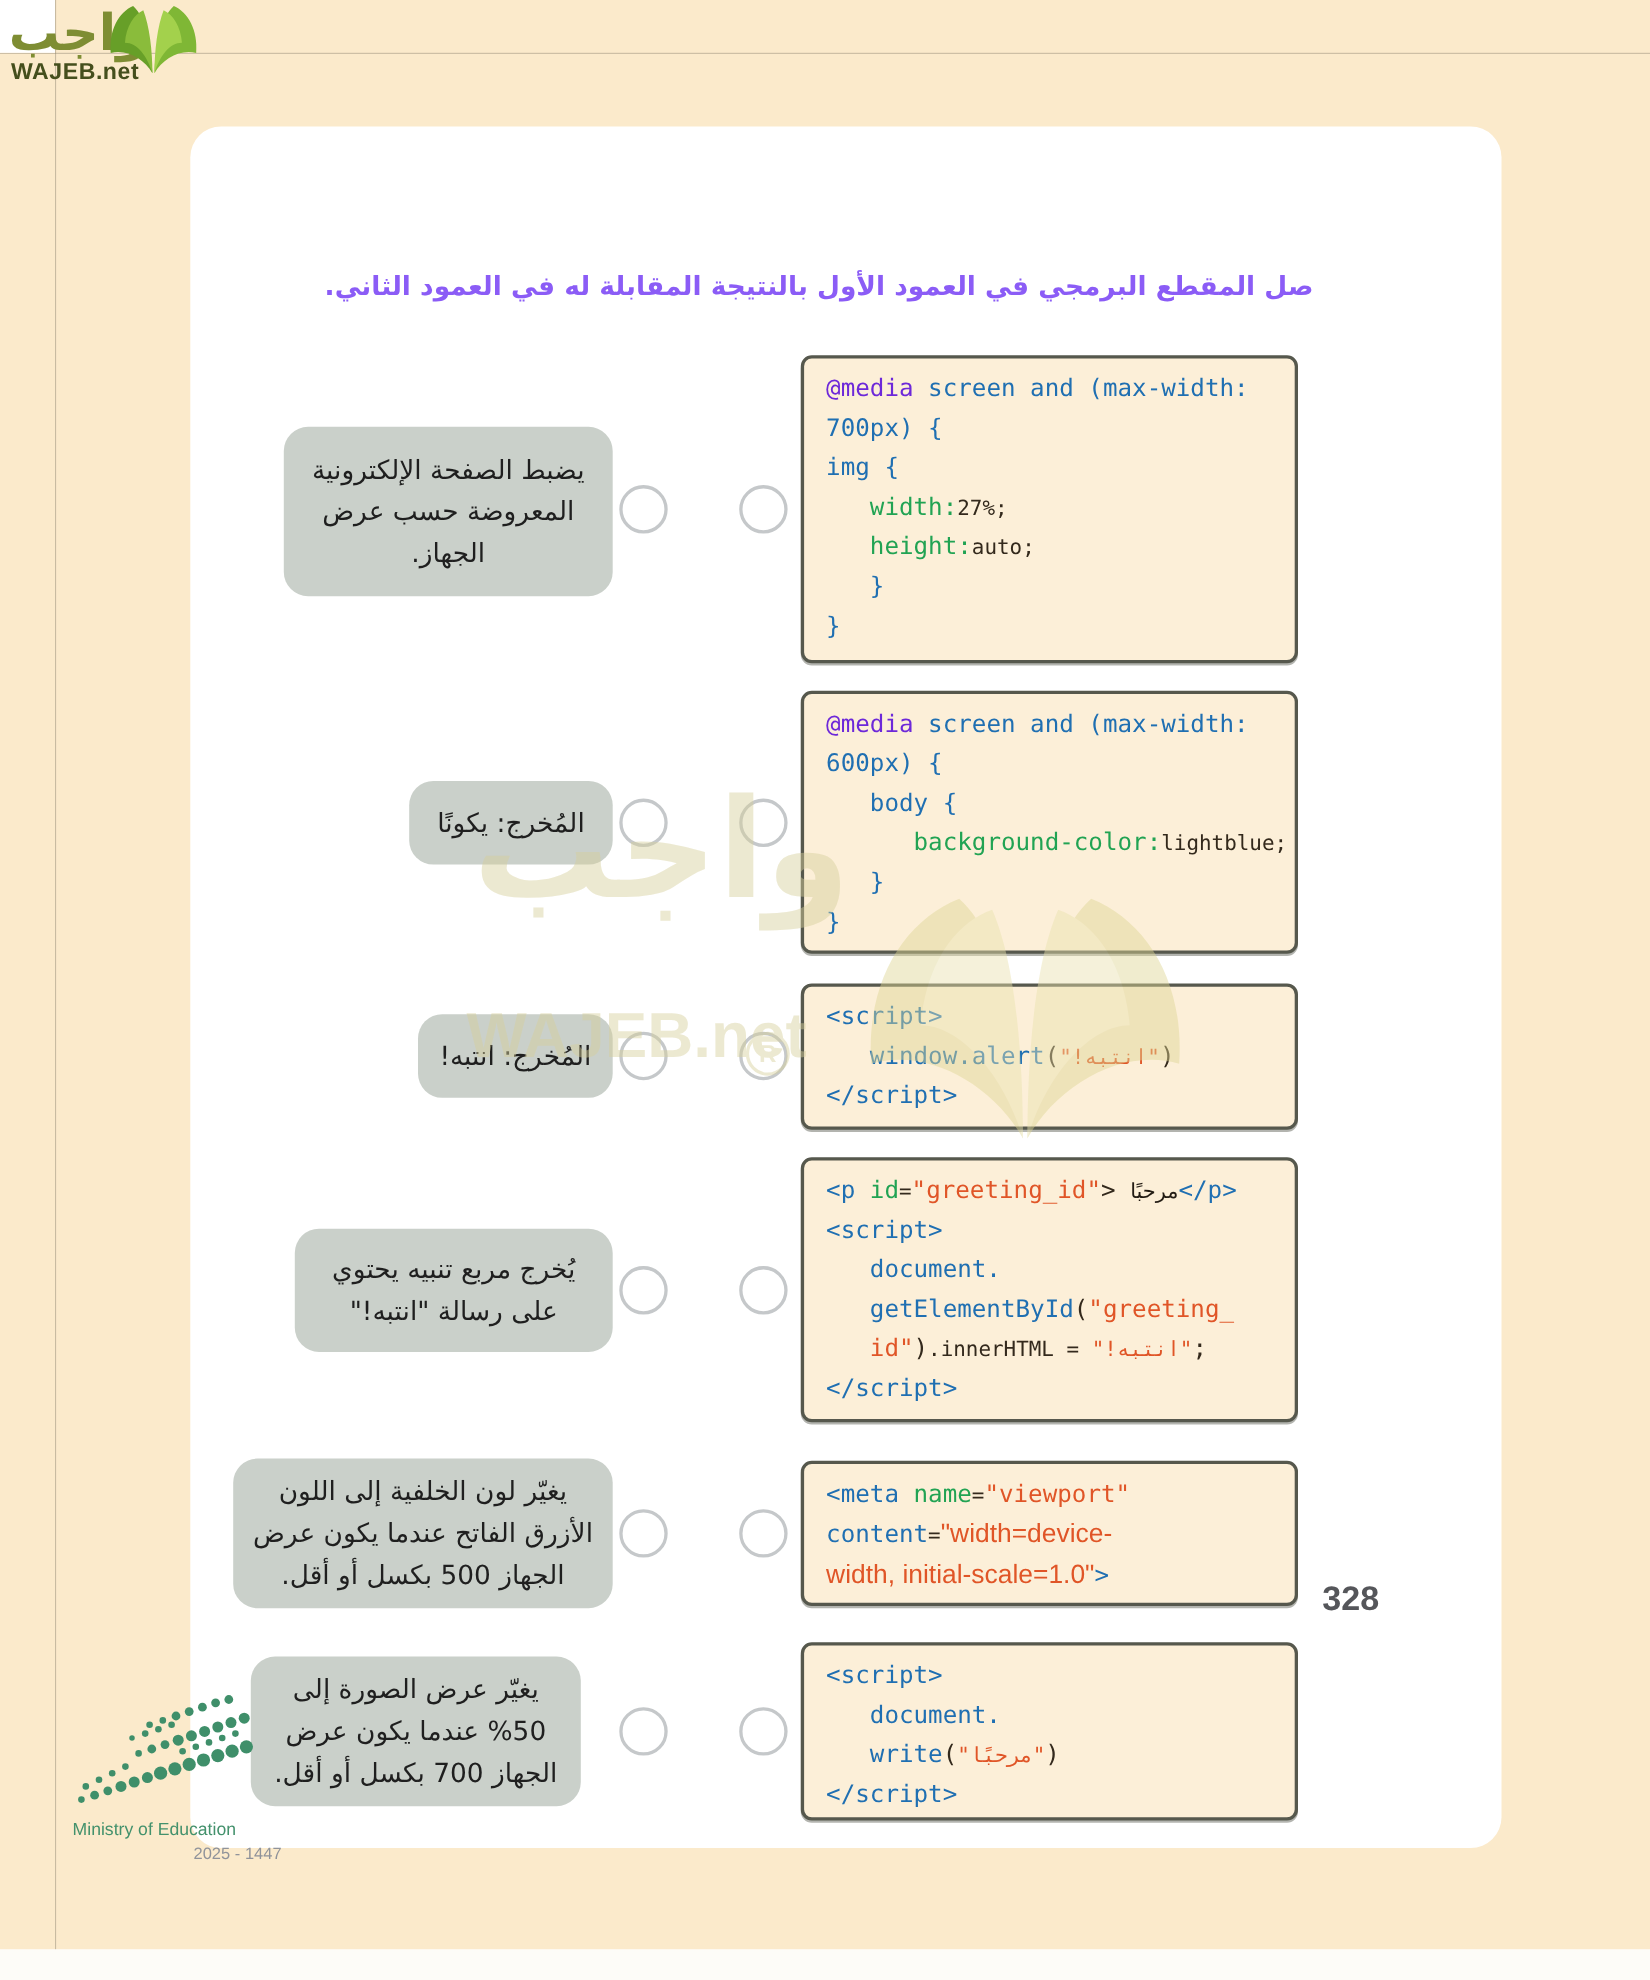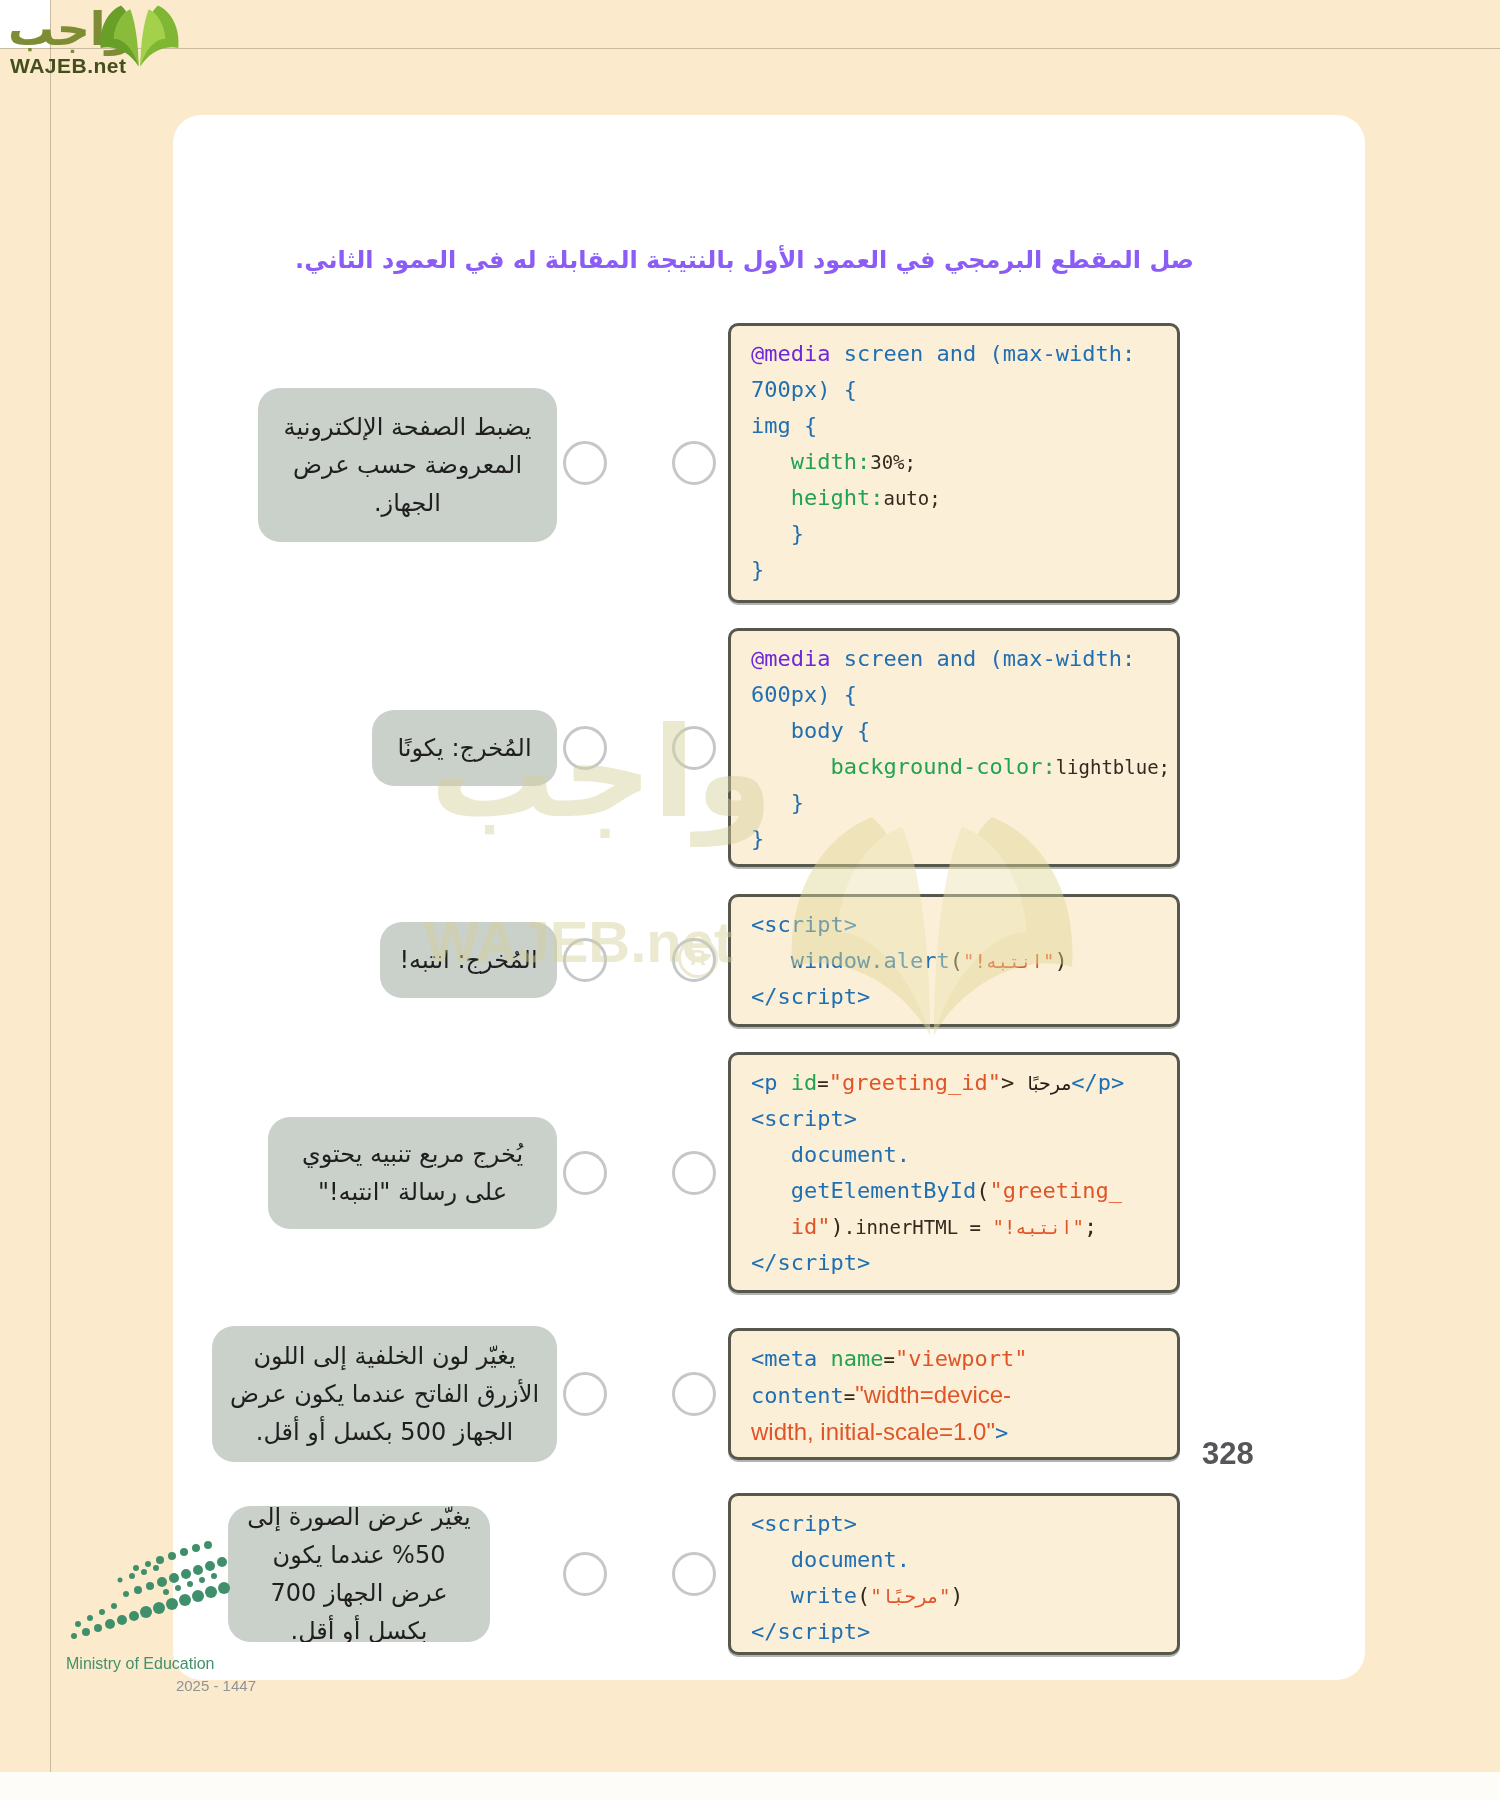--- a/index.html
+++ b/index.html
@@ -17,21 +17,21 @@
   .subtitle{position:absolute;right:306px;top:246px;font-size:24px;font-weight:600;color:#8b5cf6;direction:rtl;}
   
   .gbox{position:absolute;background:#cad0ca;border-radius:22px;display:flex;align-items:center;justify-content:center;
         text-align:center;overflow:hidden;}
   .gtext{direction:rtl;font-size:24px;line-height:38px;color:#1f1f1f;font-weight:500;padding:6px 14px;}
   .g1{left:258px;top:388px;width:299px;height:154px;}
   .g2{left:372px;top:710px;width:185px;height:76px;}
   .g3{left:380px;top:922px;width:177px;height:76px;}
   .g4{left:268px;top:1117px;width:289px;height:112px;}
   .g5{left:212px;top:1326px;width:345px;height:136px;}
-  .g6{left:228px;top:1506px;width:262px;height:136px;}
+  .g6{left:228px;top:1506px;width:300px;height:136px;}
   
   .circle{position:absolute;width:38px;height:38px;border:3px solid #c5c8ca;border-radius:50%;background:#fff;}
   .cl1{left:563px;top:441px;} .cr1{left:672px;top:441px;}
   .cl2{left:563px;top:726px;} .cr2{left:672px;top:726px;}
   .cl3{left:563px;top:938px;} .cr3{left:672px;top:938px;}
   .cl4{left:563px;top:1151px;} .cr4{left:672px;top:1151px;}
   .cl5{left:563px;top:1372px;} .cr5{left:672px;top:1372px;}
   .cl6{left:563px;top:1552px;} .cr6{left:672px;top:1552px;}
   
   .cbox{position:absolute;left:728px;width:452px;background:#fcefd8;border:3px solid #56584d;border-radius:10px;
@@ -98,21 +98,21 @@
   <div id="rows">
       <div class="gbox g1">
         <div class="gtext" dir="rtl">يضبط الصفحة الإلكترونية المعروضة حسب عرض الجهاز.</div>
       </div>
       <div class="circle cl1"></div>
       <div class="circle cr1"></div>
       <div class="cbox c1">
         <div class="cline"><span class="sg-at">@media</span><span class="sg-kw"> screen and (max-width:</span></div>
         <div class="cline"><span class="sg-kw">700px) {</span></div>
         <div class="cline"><span class="sg-kw">img {</span></div>
-        <div class="cline"><span class="sg-kw">   </span><span class="sg-prop">width:</span><span class="sg-pl">30%;</span></div>
+        <div class="cline"><span class="sg-kw">   </span><span class="sg-prop">width:</span><span class="sg-pl">27%;</span></div>
         <div class="cline"><span class="sg-kw">   </span><span class="sg-prop">height:</span><span class="sg-pl">auto;</span></div>
         <div class="cline"><span class="sg-kw">   }</span></div>
         <div class="cline"><span class="sg-kw">}</span></div>
       </div>
       <div class="gbox g2">
         <div class="gtext" dir="rtl">المُخرج: يكونًا</div>
       </div>
       <div class="circle cl2"></div>
       <div class="circle cr2"></div>
       <div class="cbox c2">

